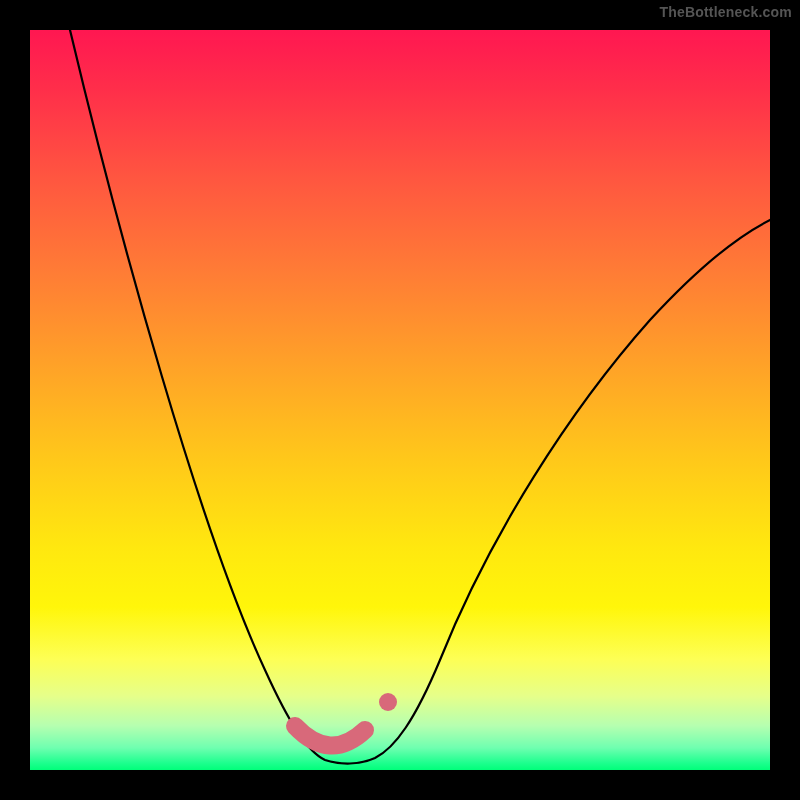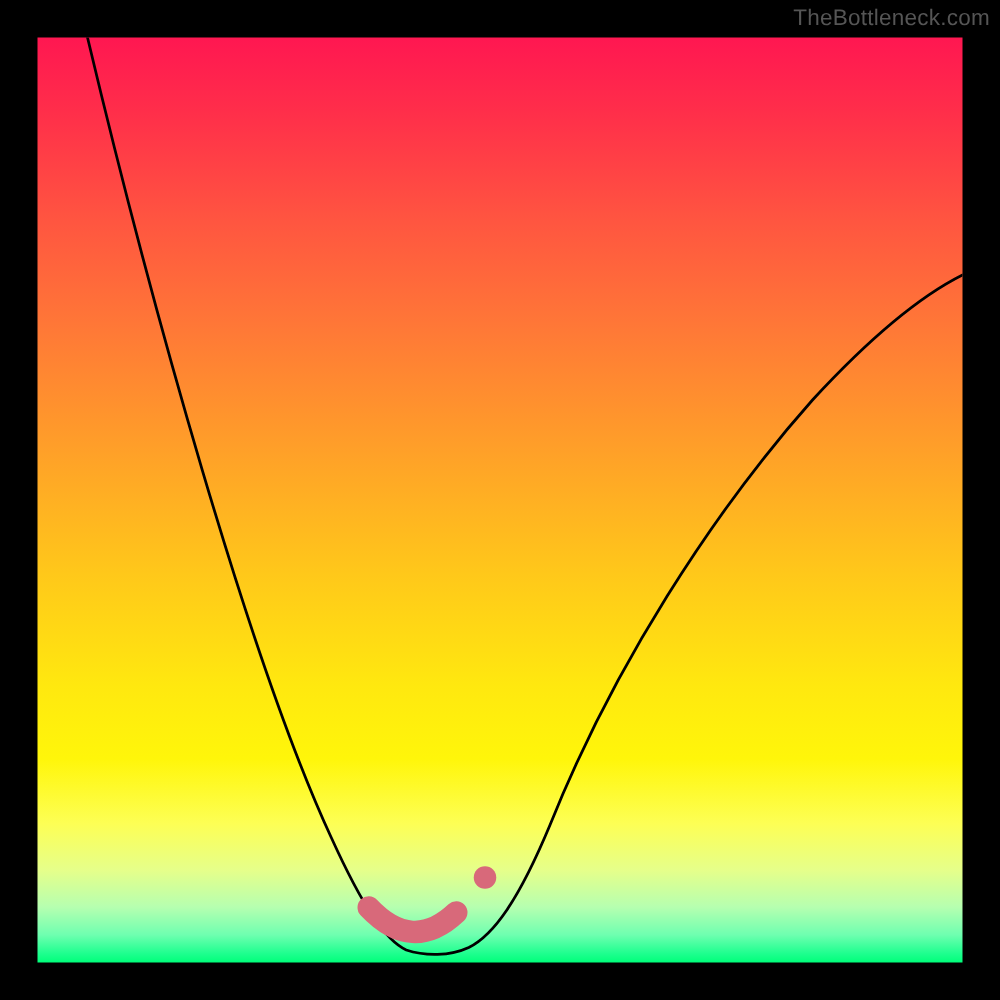--- a/index.html
+++ b/index.html
@@ -15,22 +15,22 @@
     position: relative;
     width: 800px;
     height: 800px;
     background: #000;
   }
   .watermark {
     position: absolute;
     top: 4px;
     right: 8px;
     color: #555;
-    font-size: 18px;
-    font-weight: 400;
+    font-size: 14px;
+    font-weight: 700;
     letter-spacing: 0.2px;
     z-index: 5;
   }
   .plot-area {
     position: absolute;
     left: 30px;
     top: 30px;
     width: 740px;
     height: 740px;
     background: linear-gradient(to bottom,

